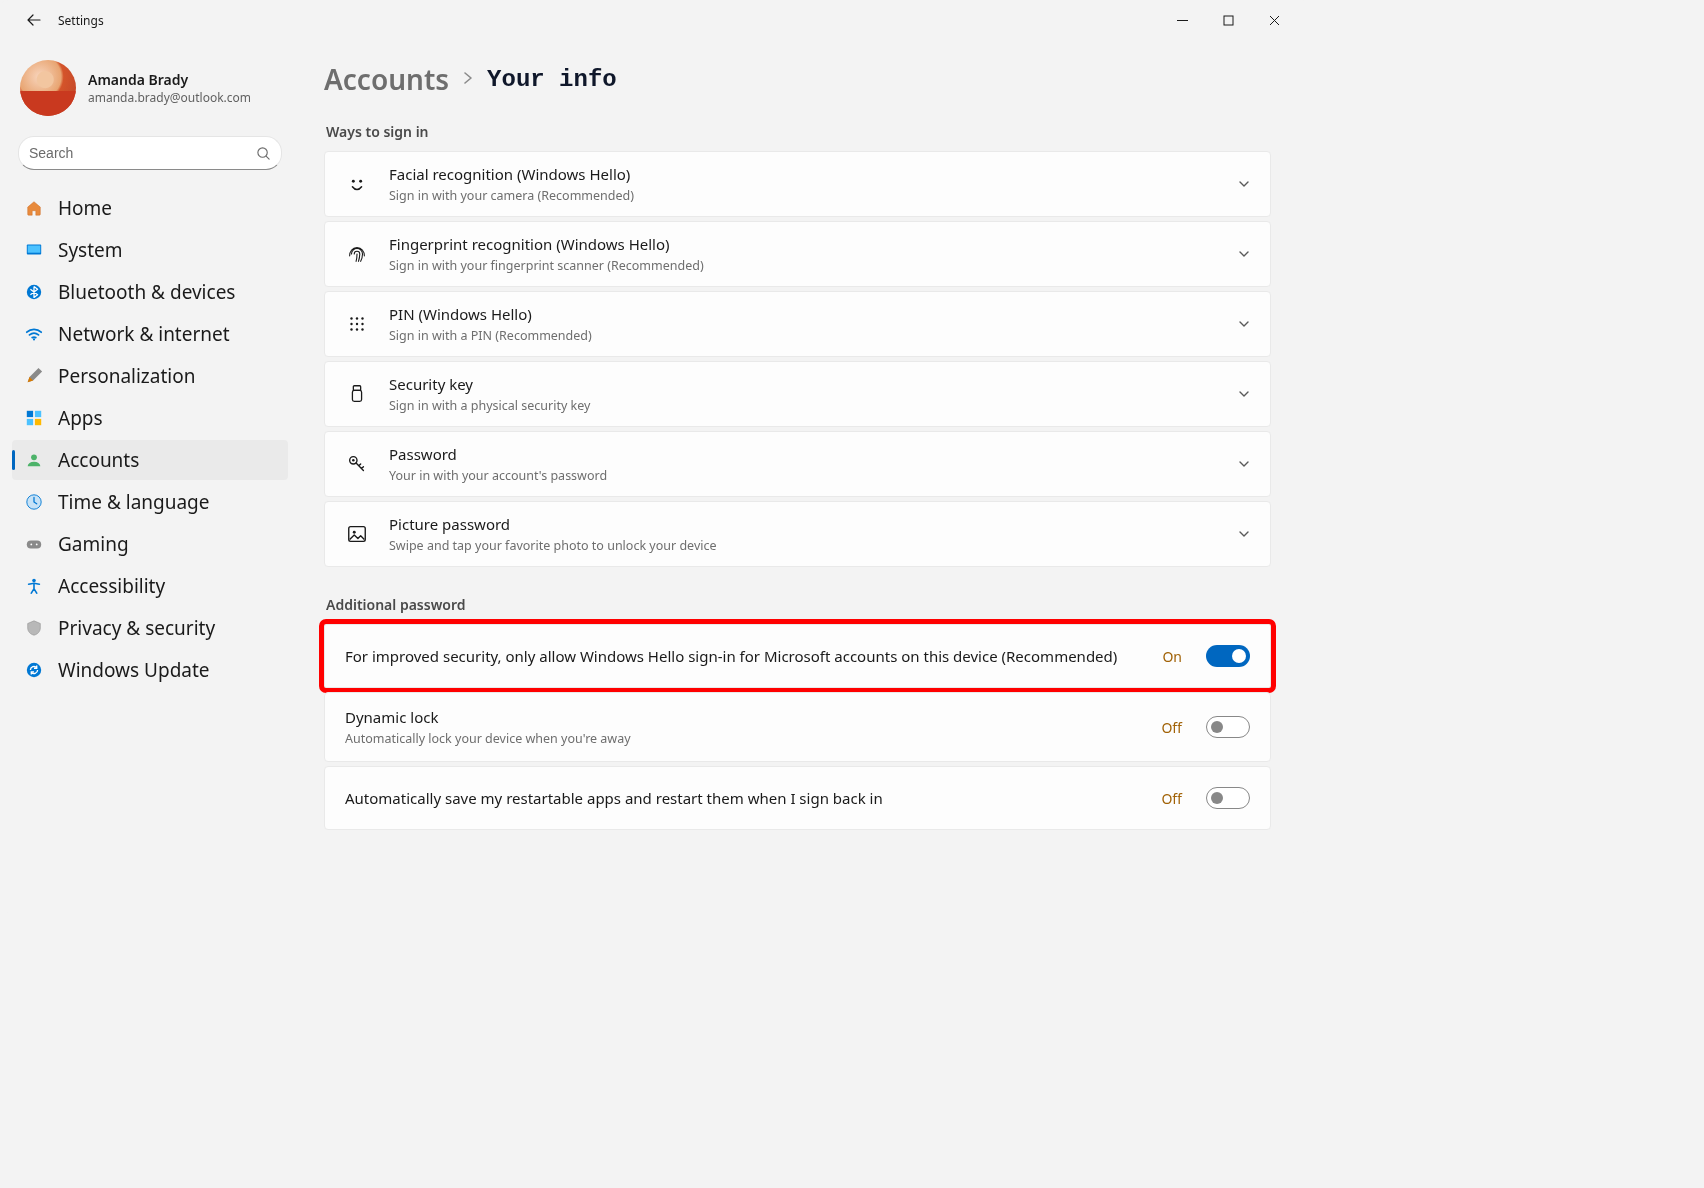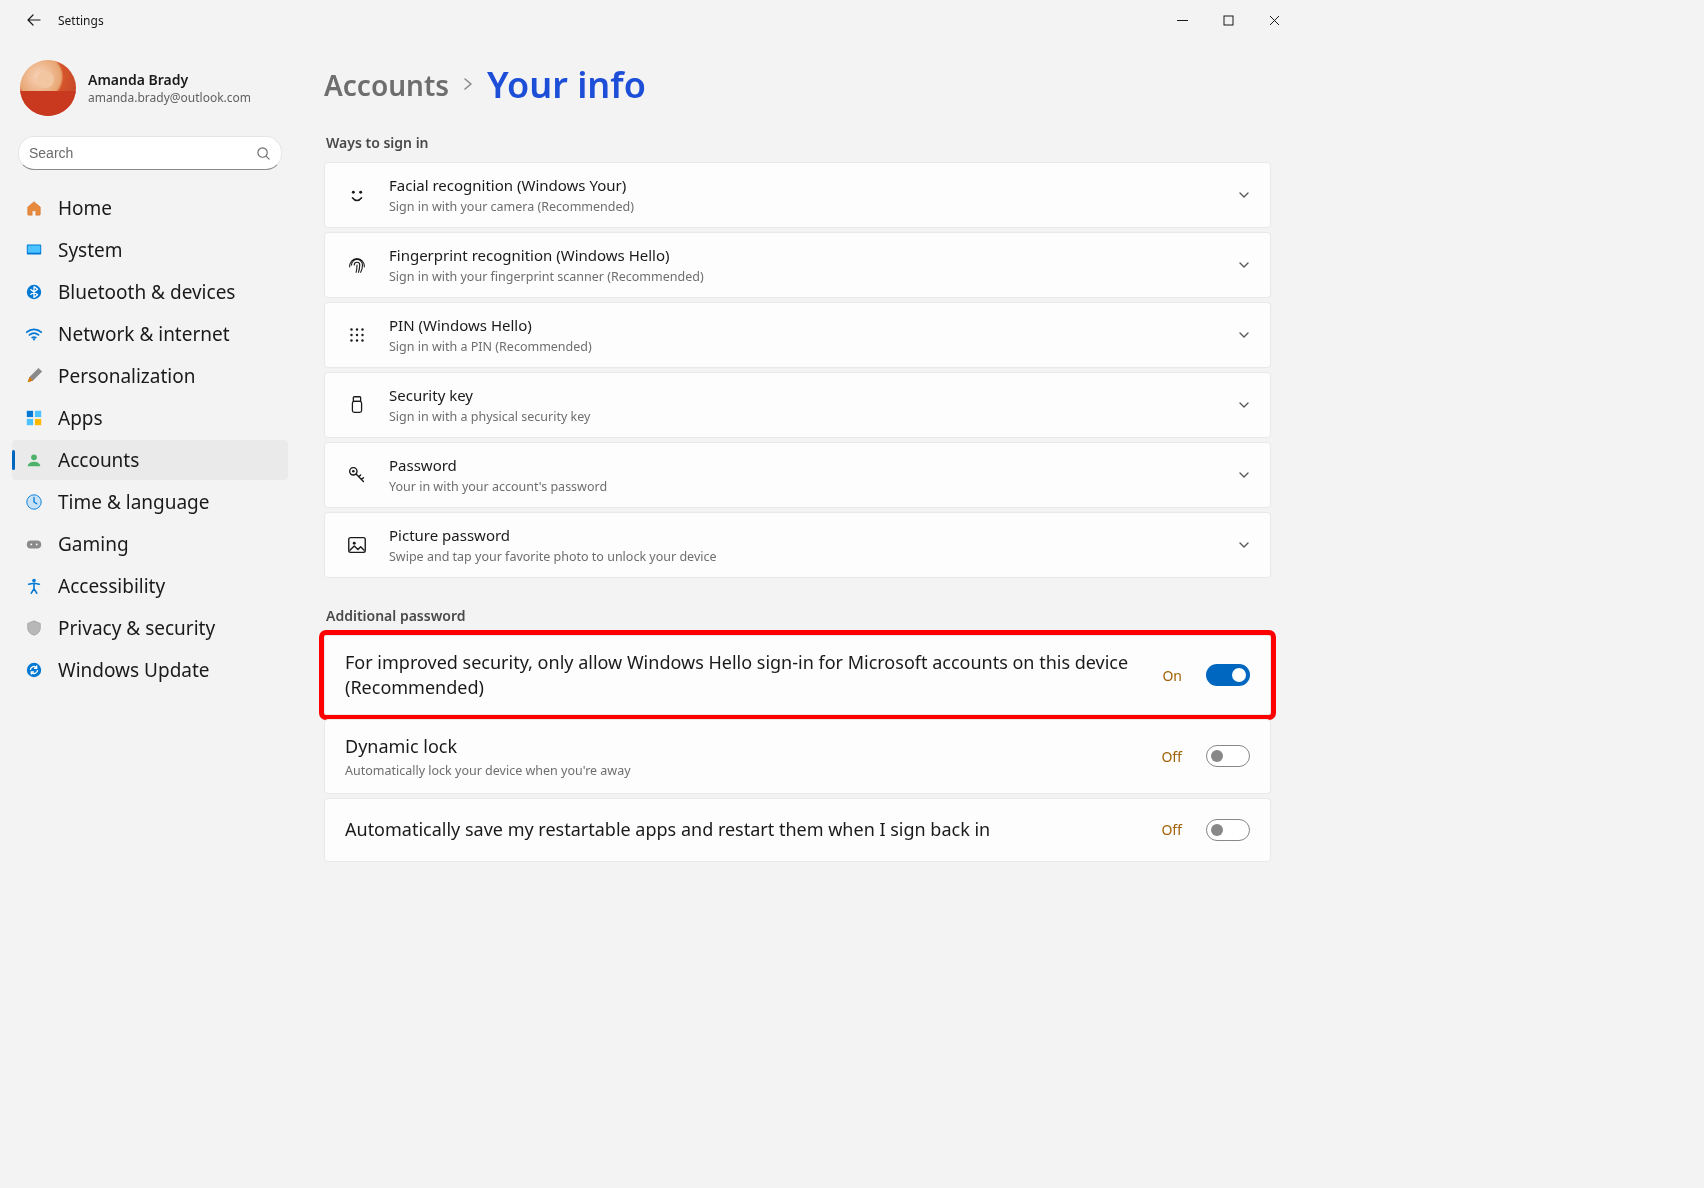--- a/index.html
+++ b/index.html
@@ -127,21 +127,21 @@
       padding: 18px 40px 0 24px;
       overflow-y: auto;
     }
     .breadcrumb {
       display: flex; align-items: center; gap: 14px;
       margin-bottom: 24px;
       margin-top: 2px;
     }
     .bc-parent { font-size: 28px; font-weight: 600; color: #6e6e6e; }
     .bc-sep { color: #8a8a8a; }
-    .bc-current { font-size: 36px; font-weight: 600; color: #1d4ed8; }
+    .bc-current { font-size: 24px; font-weight: 600; color: #0f172a; font-family: Liberation Mono, monospace; }
     .section-label {
       font-size: 14px; font-weight: 600; color: #4a4a4a;
       margin: 0 0 10px 2px;
     }
     .card-list { display: flex; flex-direction: column; gap: 4px; margin-bottom: 28px; }
     .card {
       background: #fdfdfd;
       border: 1px solid #e9e9e9;
       border-radius: 4px;
       display: flex;
@@ -163,21 +163,21 @@
     .toggle-row {
       background: #fdfdfd;
       border: 1px solid #e9e9e9;
       border-radius: 4px;
       display: flex;
       align-items: center;
       padding: 14px 20px;
       min-height: 64px;
       gap: 18px;
     }
-    .toggle-row .card-title { font-size: 18px; }
+    .toggle-row .card-title { font-size: 15px; }
     .toggle-state { font-size: 14px; color: #a16207; margin-right: 6px; }
     .toggle { width: 44px; height: 22px; border-radius: 11px; position: relative; cursor: pointer; }
     .toggle.on { background: #0067c0; }
     .toggle.off { background: #fff; border: 1px solid #888; }
     .toggle.on::after {
       content:""; position:absolute; width:14px; height:14px; border-radius:50%;
       background:#fff; top:4px; right:4px;
     }
     .toggle.off::after {
       content:""; position:absolute; width:12px; height:12px; border-radius:50%;
@@ -367,21 +367,21 @@
 
         <div class="card">
           <div class="card-icon">
               <svg width="22" height="22" viewBox="0 0 24 24">
                 <circle cx="8" cy="9" r="1.6" fill="#1a1a1a"></circle>
                 <circle cx="16" cy="9" r="1.6" fill="#1a1a1a"></circle>
                 <path d="M7 15c1.5 2 3 3 5 3s3.5-1 5-3" stroke="#1a1a1a" stroke-width="1.6" fill="none" stroke-linecap="round"></path>
               </svg>
             </div>
           <div class="card-body">
-            <div class="card-title">Facial recognition (Windows Your)</div>
+            <div class="card-title">Facial recognition (Windows Hello)</div>
             <div class="card-sub">Sign in with your camera (Recommended)</div>
           </div>
           <span class="chev"><svg width="12" height="12" viewBox="0 0 12 12">
                 <path d="M2 4l4 4 4-4" stroke="#5a5a5a" stroke-width="1.4" fill="none" stroke-linecap="round" stroke-linejoin="round"></path>
               </svg></span>
         </div>
 
         <div class="card">
           <div class="card-icon">
               <svg width="22" height="22" viewBox="0 0 24 24">

